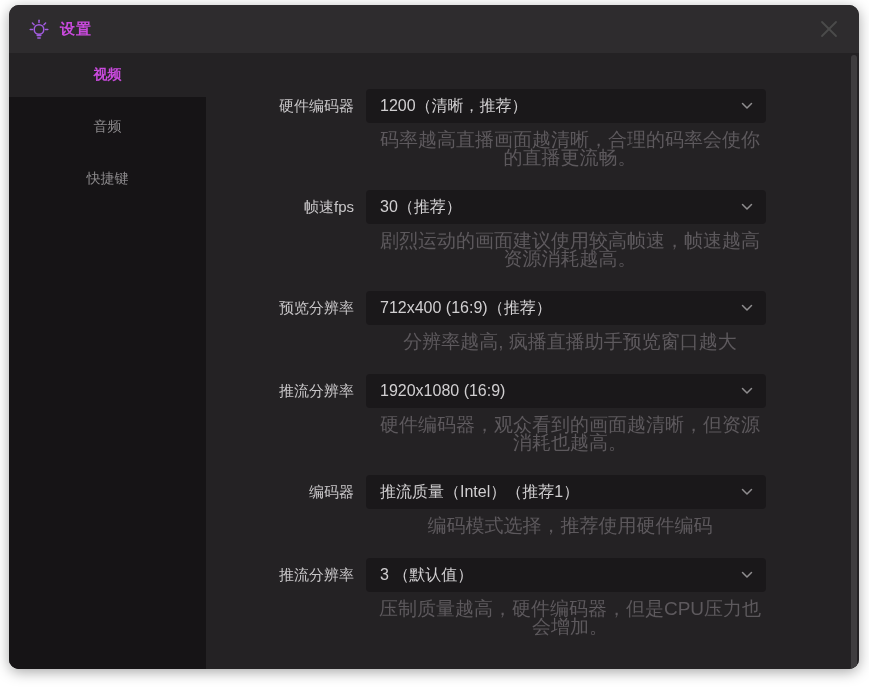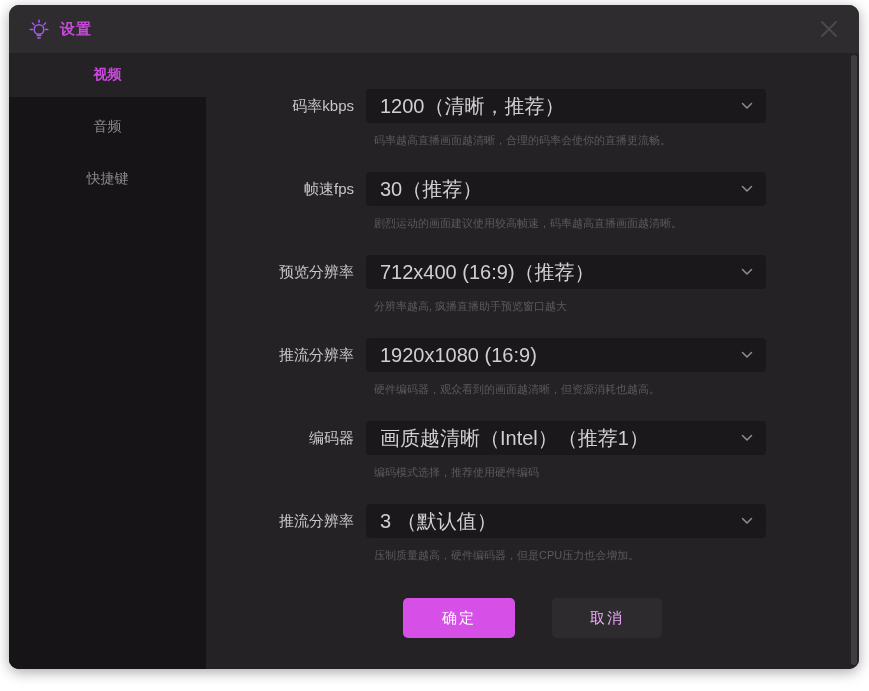--- a/index.html
+++ b/index.html
@@ -70,29 +70,29 @@
     display:flex;margin-bottom:23px;
   }
   .row-label{
     width:148px;flex:0 0 148px;text-align:right;margin-right:12px;
     line-height:34px;font-size:15px;color:var(--label-col);
   }
   .row-ctl{width:400px;}
   .select{
     height:34px;background:var(--select-bg);border-radius:4px;
     display:flex;align-items:center;padding:0 14px;
-    font-size:20px;color:var(--value-col);cursor:pointer;
+    font-size:16px;color:var(--value-col);cursor:pointer;
     position:relative;
   }
   .select .chev{
     position:absolute;right:13px;top:50%;transform:translateY(-50%);
     display:flex;align-items:center;
   }
   .hint{
-    margin:8px 0 0 8px;font-size:11px;line-height:18px;color:var(--hint-col);
+    margin:8px 0 0 8px;font-size:19px;line-height:18px;color:var(--hint-col);text-align:center;
   }
   .footer{
     margin-top:34px;display:flex;justify-content:center;gap:37px;
   }
   .btn{
     height:40px;border:none;border-radius:5px;font-size:15px;cursor:pointer;
     font-family:inherit;letter-spacing:2px;
   }
   .btn-ok{width:112px;background:var(--btn-accent);color:#ffffff;}
   .btn-cancel{width:110px;background:#2d2b2d;color:#f0abfc;}
@@ -141,21 +141,21 @@
     <span>音频</span>
   </div>
 
   <div class="side-item">
     <span>快捷键</span>
   </div>
 </div>
     <div class="content">
       <div id="rows">
   <div class="row">
-    <div class="row-label">码率kbps</div>
+    <div class="row-label">硬件编码器</div>
     <div class="row-ctl">
       <div class="select">
         <span>1200（清晰，推荐）</span>
         <span class="chev">
           <svg width="12" height="8" viewBox="0 0 12 8" fill="none">
             <polyline points="1.5,1.5 6,6 10.5,1.5" stroke="#8f8d8f" stroke-width="1.5" stroke-linecap="round" stroke-linejoin="round"></polyline>
           </svg>
         </span>
       </div>
       <div class="hint">码率越高直播画面越清晰，合理的码率会使你的直播更流畅。</div>
@@ -166,21 +166,21 @@
     <div class="row-label">帧速fps</div>
     <div class="row-ctl">
       <div class="select">
         <span>30（推荐）</span>
         <span class="chev">
           <svg width="12" height="8" viewBox="0 0 12 8" fill="none">
             <polyline points="1.5,1.5 6,6 10.5,1.5" stroke="#8f8d8f" stroke-width="1.5" stroke-linecap="round" stroke-linejoin="round"></polyline>
           </svg>
         </span>
       </div>
-      <div class="hint">剧烈运动的画面建议使用较高帧速，码率越高直播画面越清晰。</div>
+      <div class="hint">剧烈运动的画面建议使用较高帧速，帧速越高资源消耗越高。</div>
     </div>
   </div>
 
   <div class="row">
     <div class="row-label">预览分辨率</div>
     <div class="row-ctl">
       <div class="select">
         <span>712x400 (16:9)（推荐）</span>
         <span class="chev">
           <svg width="12" height="8" viewBox="0 0 12 8" fill="none">
@@ -204,21 +204,21 @@
         </span>
       </div>
       <div class="hint">硬件编码器，观众看到的画面越清晰，但资源消耗也越高。</div>
     </div>
   </div>
 
   <div class="row">
     <div class="row-label">编码器</div>
     <div class="row-ctl">
       <div class="select">
-        <span>画质越清晰（Intel）（推荐1）</span>
+        <span>推流质量（Intel）（推荐1）</span>
         <span class="chev">
           <svg width="12" height="8" viewBox="0 0 12 8" fill="none">
             <polyline points="1.5,1.5 6,6 10.5,1.5" stroke="#8f8d8f" stroke-width="1.5" stroke-linecap="round" stroke-linejoin="round"></polyline>
           </svg>
         </span>
       </div>
       <div class="hint">编码模式选择，推荐使用硬件编码</div>
     </div>
   </div>
 

